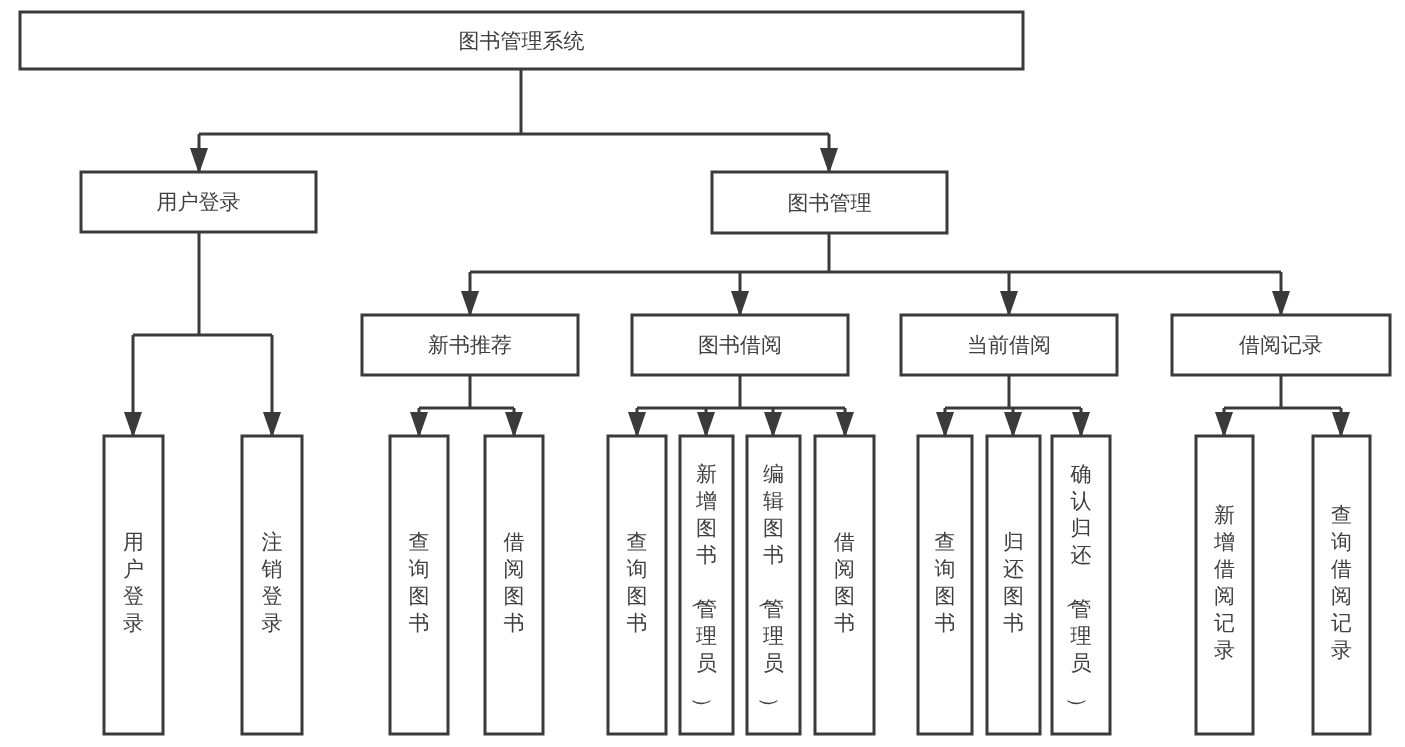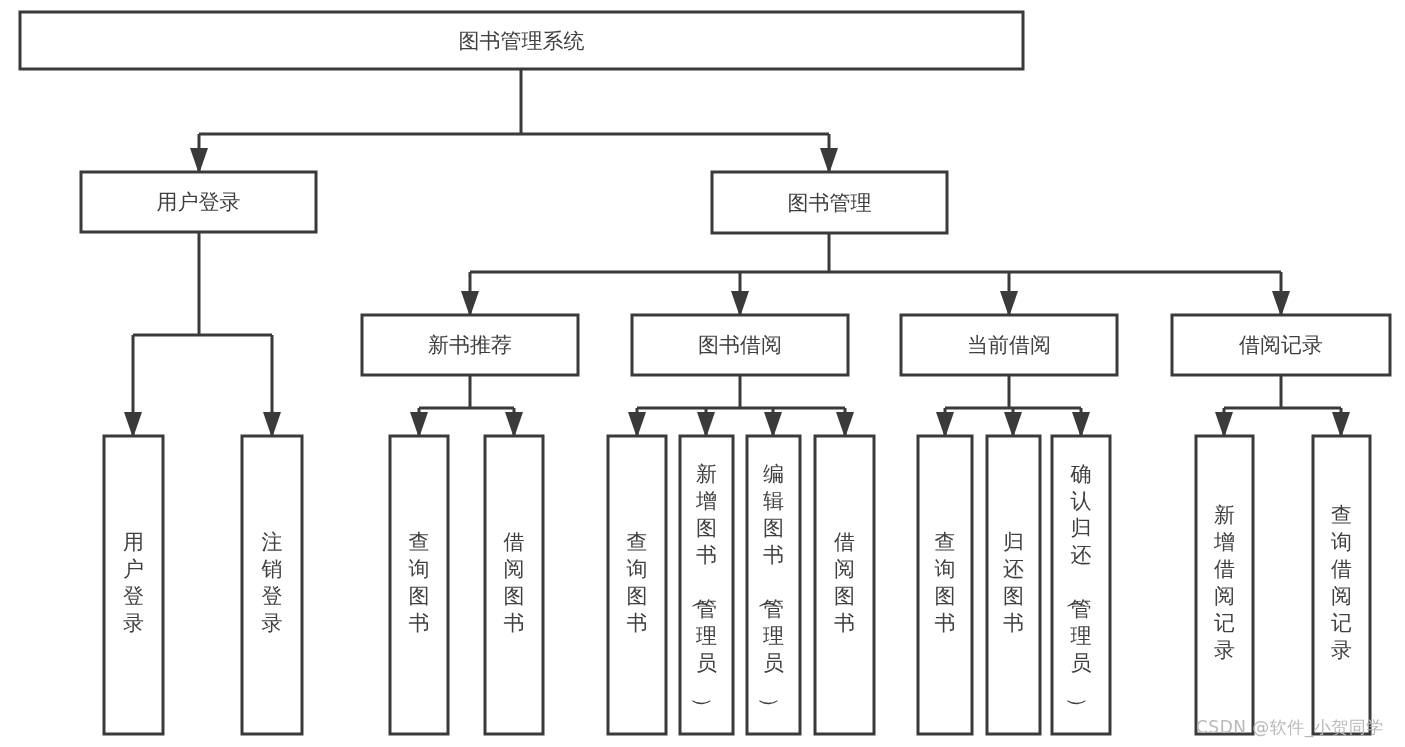--- a/index.html
+++ b/index.html
@@ -216,14 +216,13 @@
         <g>
           <rect x="1196" y="436" width="57" height="298" class="node-box"></rect>
           <text x="1224.5" y="521.5" class="node-label-v"><tspan x="1224.5" dy="0">新</tspan><tspan x="1224.5" dy="27">增</tspan><tspan x="1224.5" dy="27">借</tspan><tspan x="1224.5" dy="27">阅</tspan><tspan x="1224.5" dy="27">记</tspan><tspan x="1224.5" dy="27">录</tspan></text>
         </g>
         <g>
           <rect x="1313" y="436" width="57" height="298" class="node-box"></rect>
           <text x="1341.5" y="521.5" class="node-label-v"><tspan x="1341.5" dy="0">查</tspan><tspan x="1341.5" dy="27">询</tspan><tspan x="1341.5" dy="27">借</tspan><tspan x="1341.5" dy="27">阅</tspan><tspan x="1341.5" dy="27">记</tspan><tspan x="1341.5" dy="27">录</tspan></text>
         </g>
       </g>
   </svg>
-  <div class="watermark-text" id="watermark" style="left: 1196px; top: 716px;">CSDN @软件_小贺同学</div>
 </div>
 
 </body></html>

